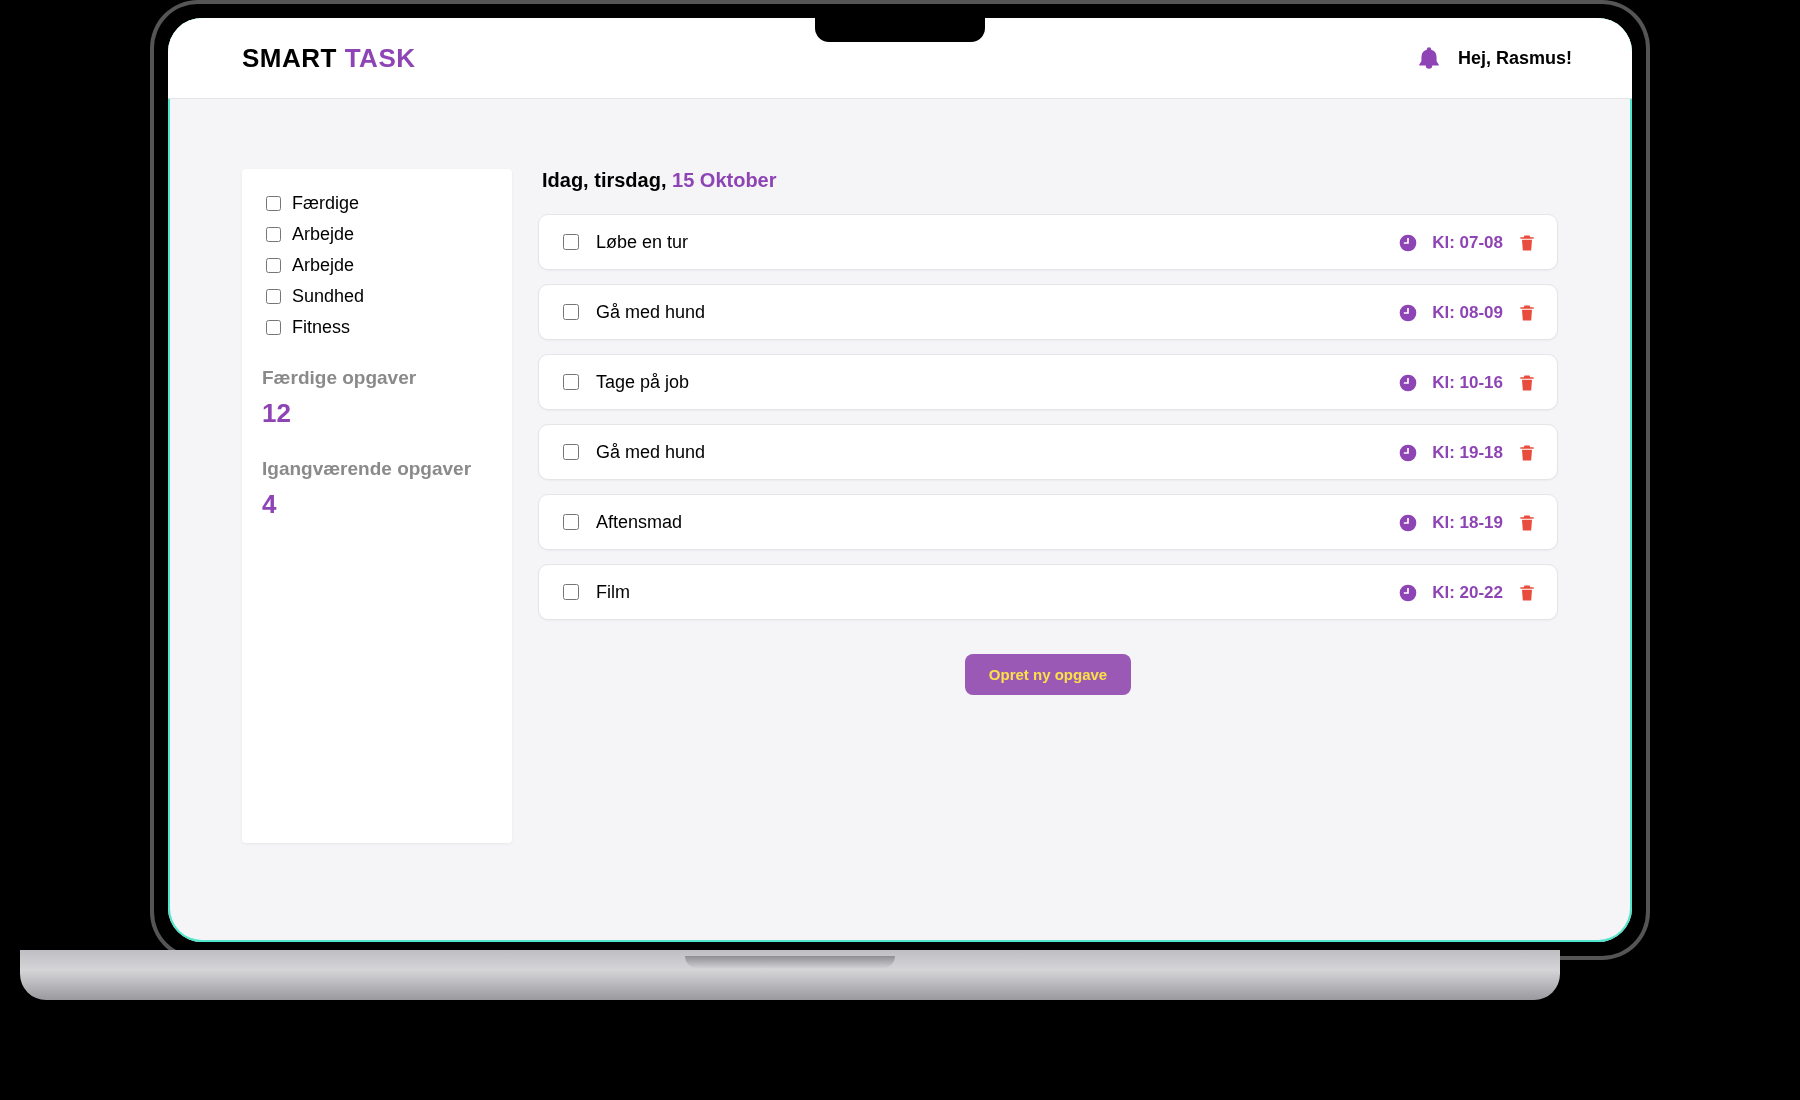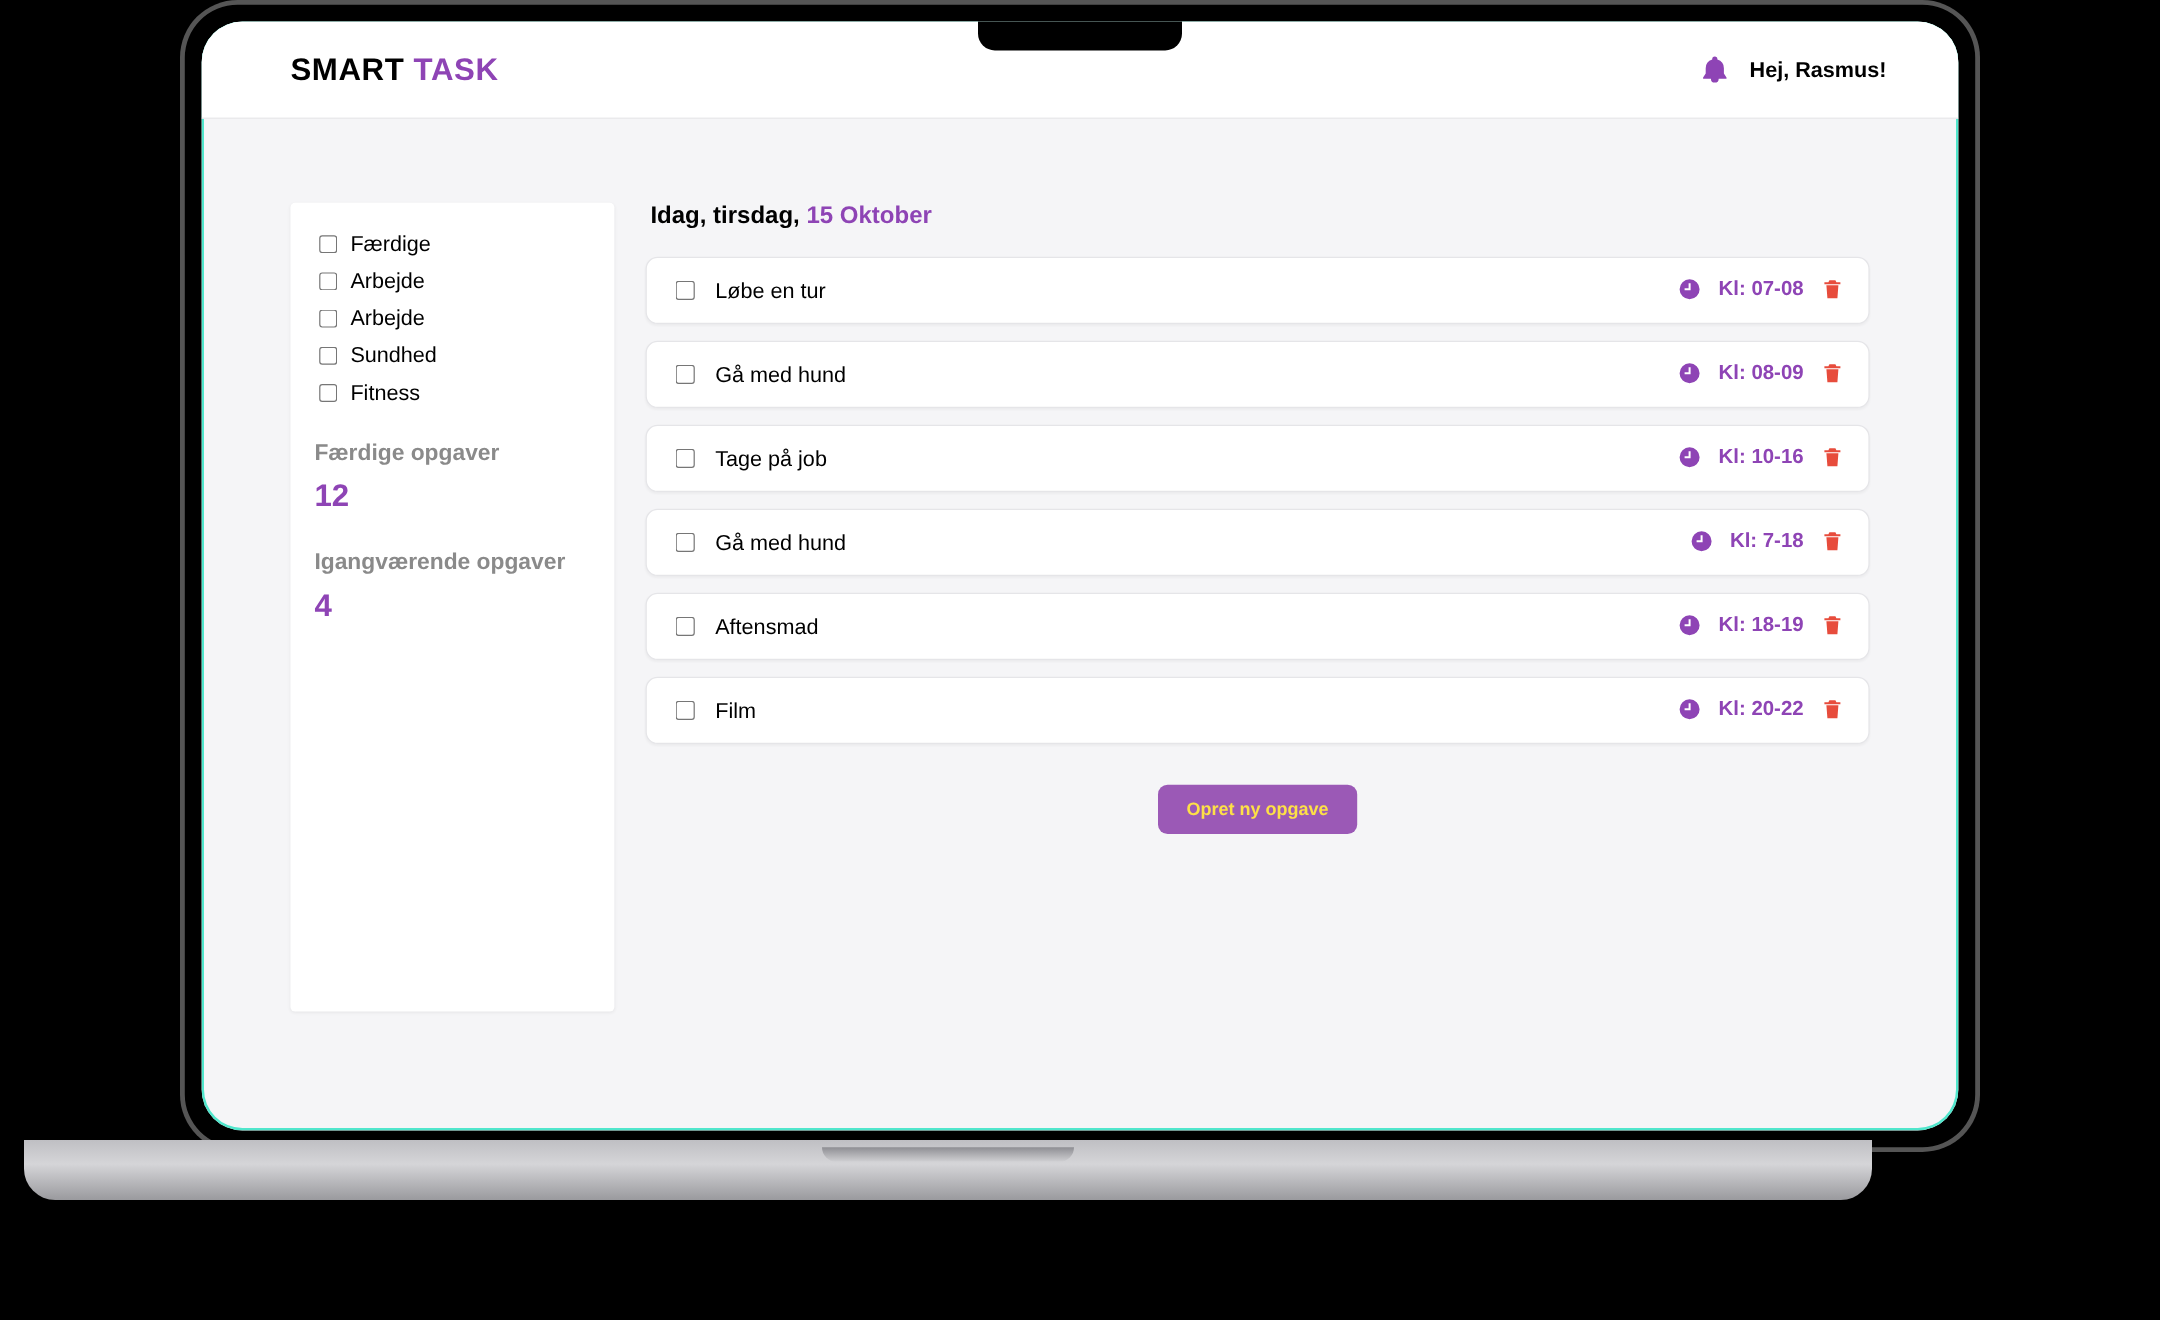--- a/index.html
+++ b/index.html
@@ -115,21 +115,21 @@
     font-size:20px;font-weight:800;margin:0 0 22px 4px;
   }
   .page-title .date-accent{color:var(--purple);}
   .task-list{display:flex;flex-direction:column;gap:14px;}
   .task{
     background:#fff;
     border:1px solid var(--border);
     border-radius:10px;
     box-shadow:0 1px 2px rgba(0,0,0,.04);
     padding:16px 20px;
-    display:flex;align-items:flex-start;
+    display:flex;align-items:flex-end;
   }
   .task-left{display:flex;align-items:center;gap:14px;flex:1;}
   .task-left input{width:16px;height:16px;}
   .task-title{font-size:18px;}
   .task-right{display:flex;align-items:center;gap:14px;color:var(--purple);font-weight:600;}
   .clock-icon svg{width:20px;height:20px;fill:var(--purple);display:block;}
   .task-time{font-size:17px;}
   .trash-icon svg{width:20px;height:20px;fill:var(--red);display:block;}
 
   .primary-btn{
@@ -269,21 +269,21 @@
                   <div class="task-left">
                     <input type="checkbox" style="">
                     <span class="task-title">Gå med hund</span>
                   </div>
                   <div class="task-right">
                     <span class="clock-icon">
                       <svg viewBox="0 0 24 24">
                         <path d="M12 2a10 10 0 1 0 10 10A10 10 0 0 0 12 2zm1 11H7v-2h4V6h2z"></path>
                       </svg>
                     </span>
-                    <span class="task-time">Kl: 7-18</span>
+                    <span class="task-time">Kl: 19-18</span>
                     <span class="trash-icon">
                       <svg viewBox="0 0 24 24">
                         <path d="M9 3h6l1 2h4v2H4V5h4zM6 8h12l-1 13H7z"></path>
                       </svg>
                     </span>
                   </div>
                 </div>
                 <div class="task">
                   <div class="task-left">
                     <input type="checkbox" style="">

